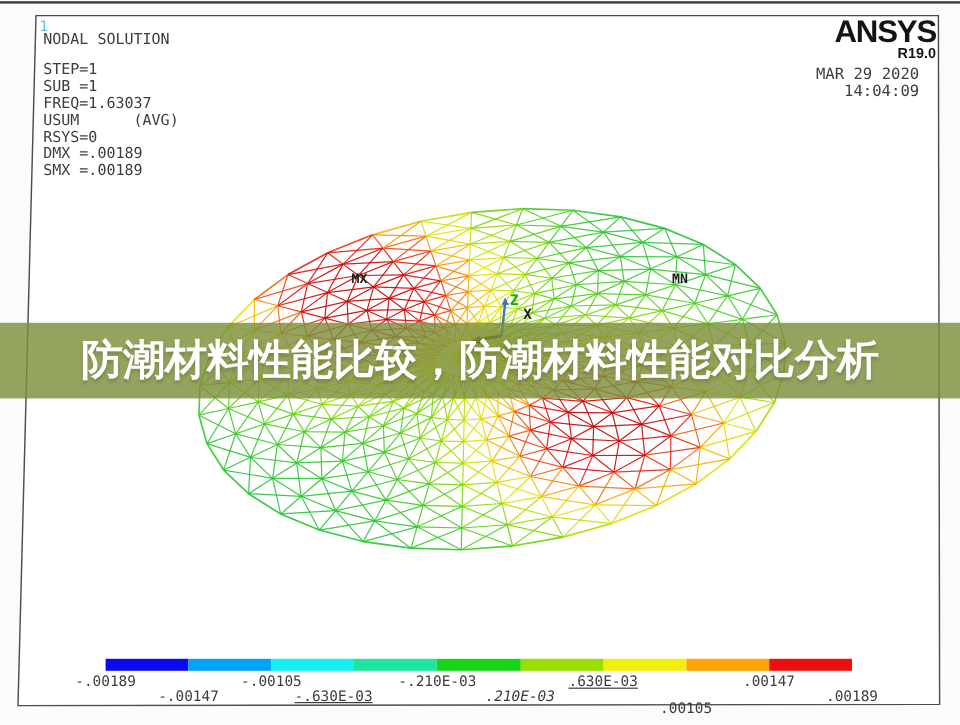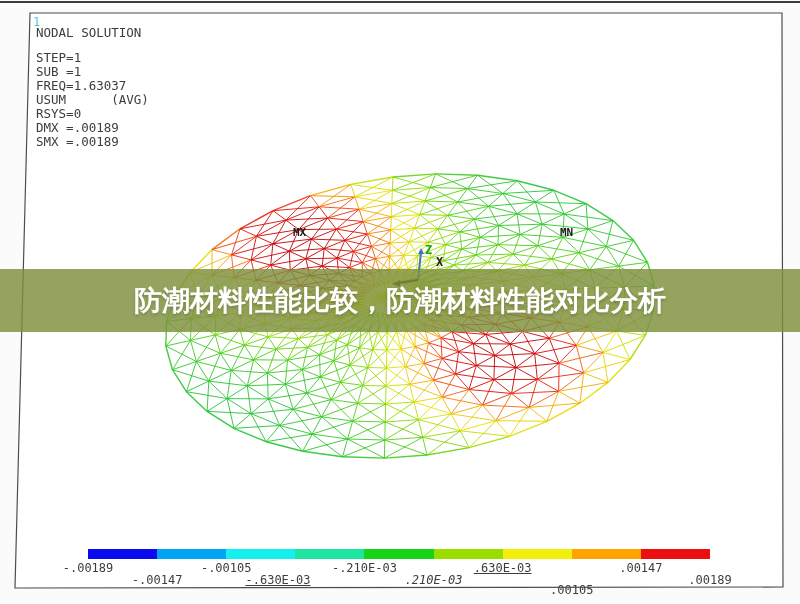--- a/index.html
+++ b/index.html
@@ -13,21 +13,21 @@
   .solution-line{white-space:pre;}
   .brand-block{position:absolute;right:20px;top:14px;text-align:right;color:#3d3d3d;}
   .brand-name{font-family:"Liberation Sans","DejaVu Sans",sans-serif;font-weight:700;
               font-size:26px;line-height:24px;color:#141414;letter-spacing:-1px;}
   .brand-release{font-family:"Liberation Sans","DejaVu Sans",sans-serif;font-weight:700;
               font-size:12px;line-height:13px;color:#141414;}
   .brand-datetime{margin-top:5px;font-size:13px;line-height:14px;padding-right:14px;}
   .banner{position:absolute;left:0;top:269px;width:800px;height:63px;z-index:5;
           display:flex;align-items:center;justify-content:center;}
   .banner-text{font-family:"DejaVu Sans","Liberation Sans",sans-serif;font-weight:900;
-          font-size:28px;letter-spacing:0px;text-shadow:0 2px 3px rgba(60,70,20,0.30);}
+          font-size:35px;letter-spacing:0px;text-shadow:0 2px 3px rgba(60,70,20,0.30);}
   .legend{position:absolute;left:0;top:0;width:800px;height:528px;z-index:4;pointer-events:none;}
   .legend-bar{position:absolute;left:88px;top:549px;width:622px;height:10px;display:flex;}
   .legend-seg{flex:1 1 0;height:100%;}
   .legend-label{position:absolute;width:90px;text-align:center;font-size:12px;color:#3d3d3d;}
 </style>
 </head>
 <body>
 
 <div class="stage">
 
@@ -1278,20 +1278,28 @@
     <div class="solution-title">NODAL SOLUTION</div>
     <div class="solution-line">STEP=1</div>
     <div class="solution-line">SUB =1</div>
     <div class="solution-line">FREQ=1.63037</div>
     <div class="solution-line">USUM      (AVG)</div>
     <div class="solution-line">RSYS=0</div>
     <div class="solution-line">DMX =.00189</div>
     <div class="solution-line">SMX =.00189</div>
   </div>
 
+  <div class="brand-block">
+    <div class="brand-name">ANSYS</div>
+    <div class="brand-release">R19.0</div>
+    <div class="brand-datetime">
+      <div>MAR 29 2020</div>
+      <div>14:04:09</div>
+    </div>
+  </div>
 
   <div class="banner" id="banner" style="background: rgba(124, 144, 60, 0.82);">
     <span class="banner-text" id="banner-text" style="color: rgb(255, 255, 255);">防潮材料性能比较，防潮材料性能对比分析</span>
   </div>
 
   <div class="legend">
     <div class="legend-bar" id="legend-bar">
         <div class="legend-seg" style="background: rgb(10, 10, 240);"></div>
         <div class="legend-seg" style="background: rgb(0, 164, 245);"></div>
         <div class="legend-seg" style="background: rgb(18, 240, 240);"></div>

